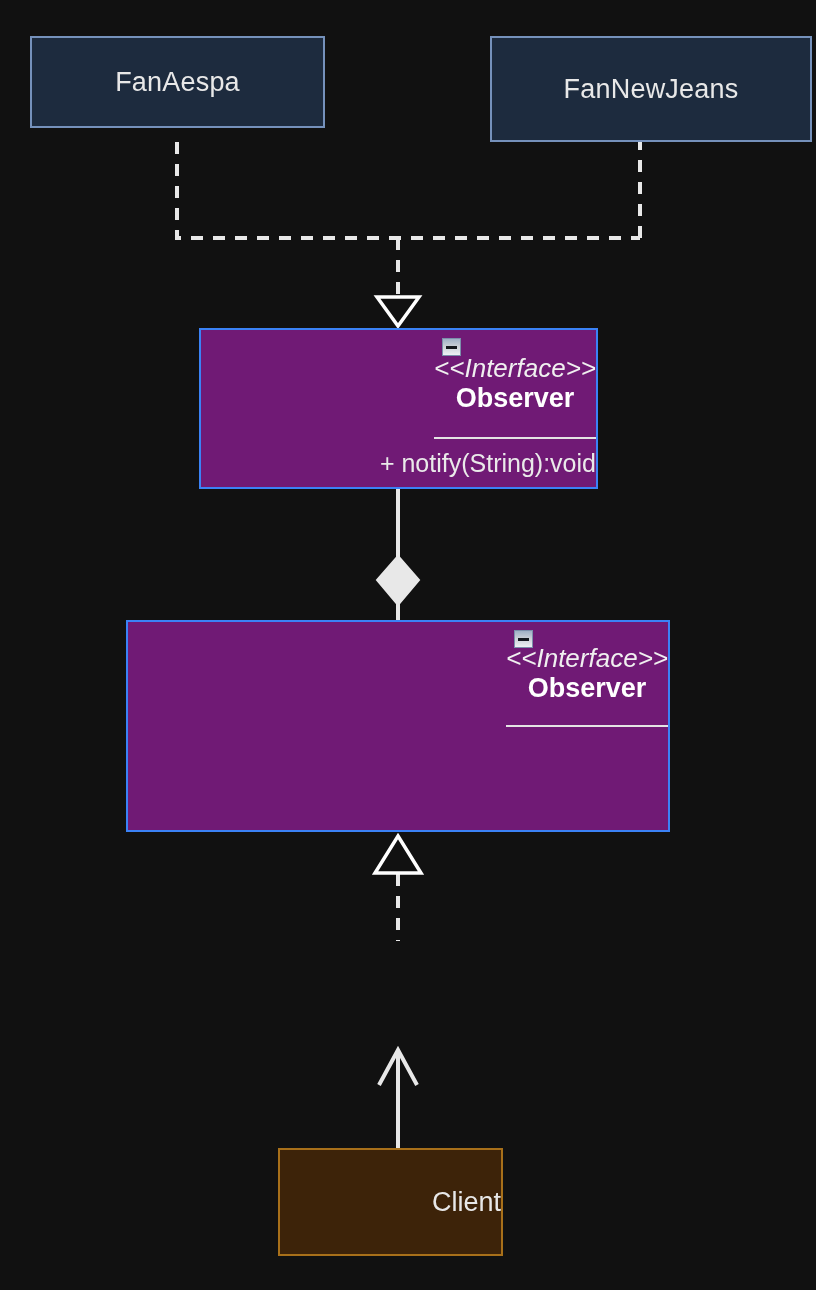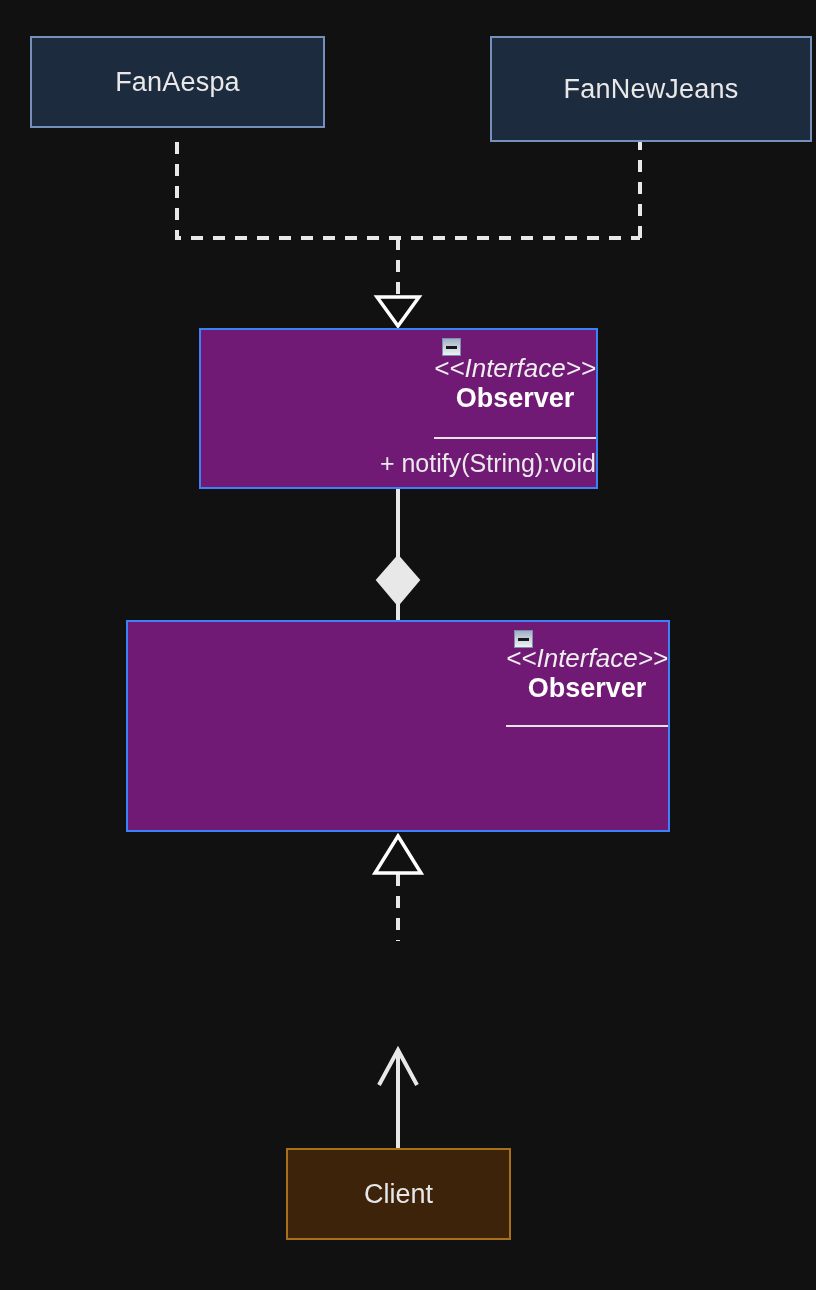--- a/index.html
+++ b/index.html
@@ -180,17 +180,17 @@
     <div class="iface-header" style="height:105px;">
       <span class="collapse-icon">
         <span class="bar"></span>
       </span>
       <span class="stereotype">&lt;&lt;Interface&gt;&gt;</span>
       <span class="iface-name">Observer</span>
     </div>
   </div>
 
 
-  <div class="node client" style="left:286px; top:1148px; width:225px; height:92px;">
+  <div class="node client" style="left:278px; top:1148px; width:225px; height:108px;align-items:flex-end;">
     <span class="cls-name">Client</span>
   </div>
 
 </div>
 
 </body></html>

